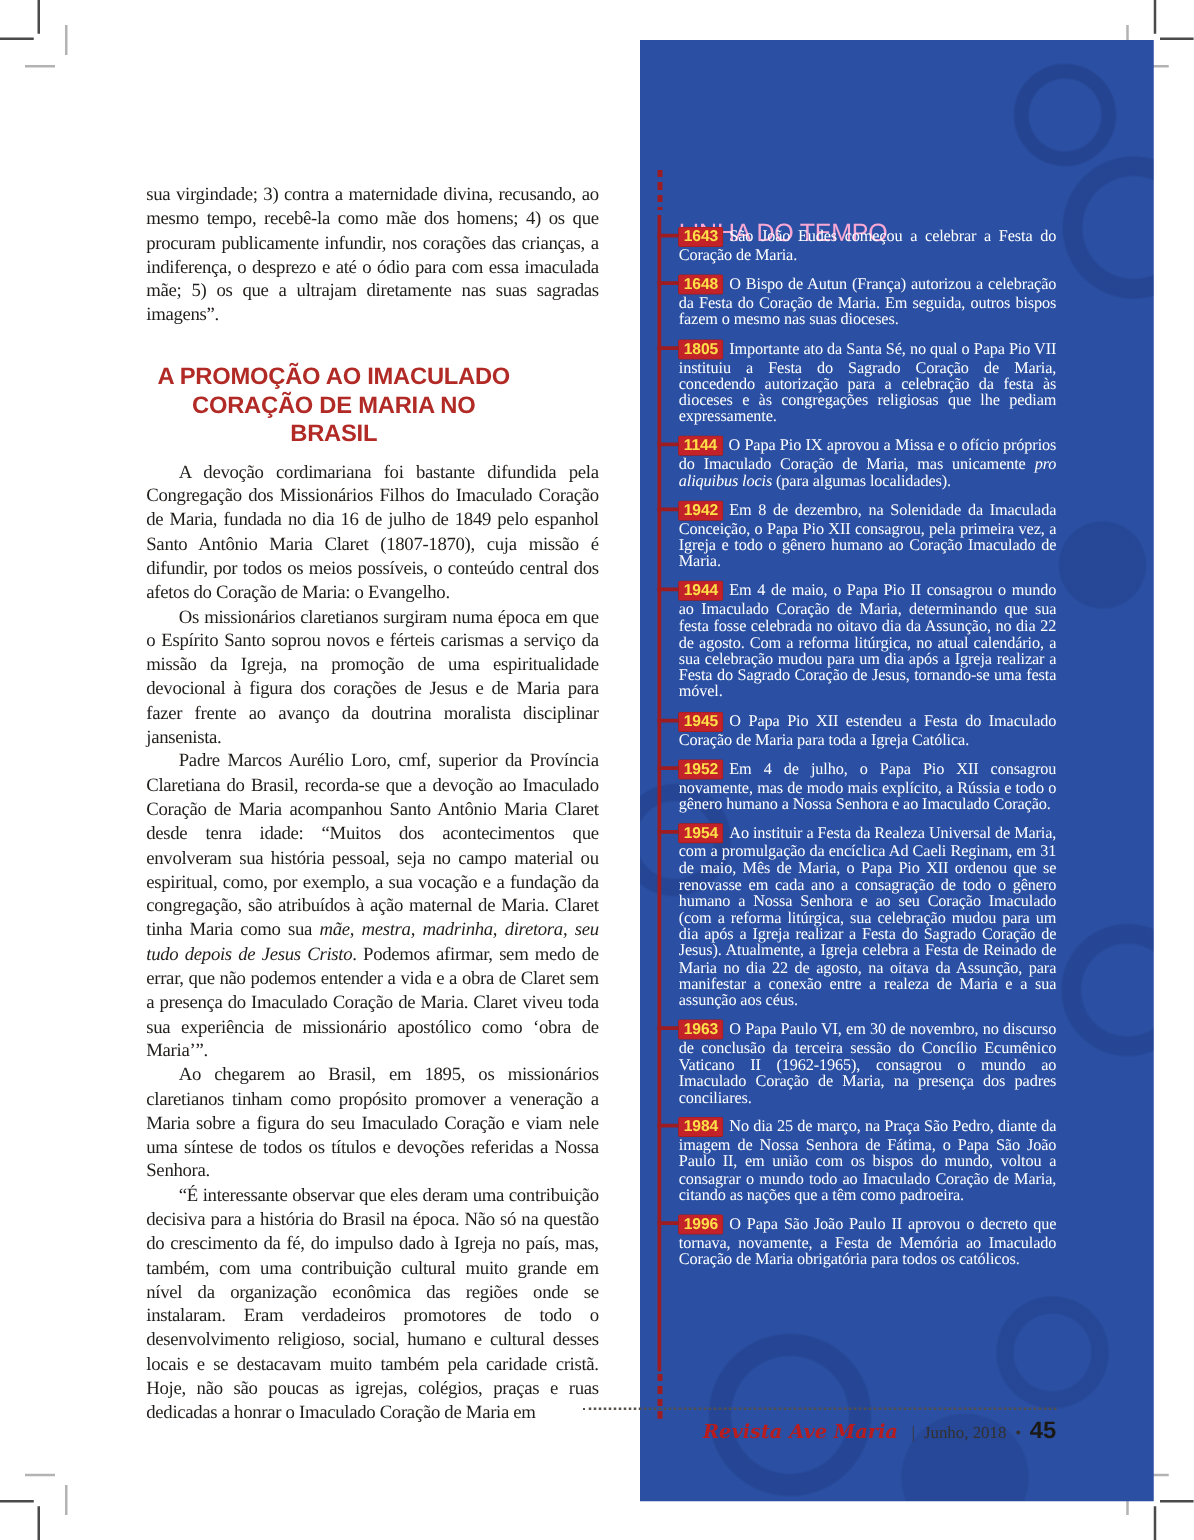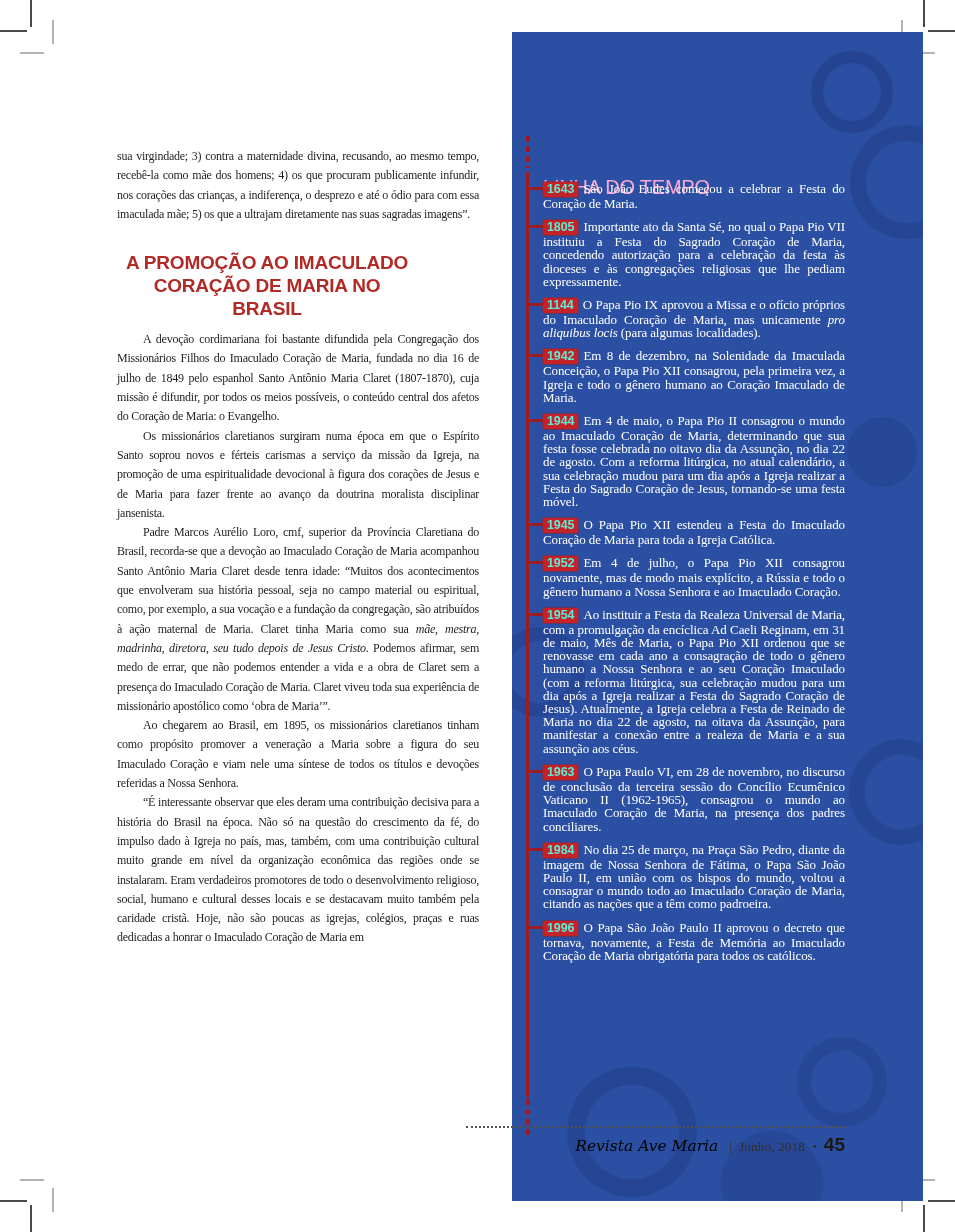--- a/index.html
+++ b/index.html
@@ -11,21 +11,21 @@
   
   .cm{position:absolute;background:#4a4a4a;}
   .cm.light{background:#b3b3b3;}
 
   
   .article{
     position:absolute;left:117px;top:147px;width:362px;
     color:#211e1c;
   }
   .body-p{
-    margin:0;font-size:12px;line-height:19.3px;letter-spacing:-0.25px;
+    margin:0;font-size:15px;line-height:19.3px;letter-spacing:-0.25px;
     text-align:justify;
   }
   .body-p.indent{text-indent:26px;}
   .it{font-style:italic;}
   .section-heading{
     font-family:"Liberation Sans", sans-serif;
     font-weight:bold;font-size:19px;line-height:23px;
     color:#b12a26;max-width:300px;
     margin:27px 0 10px 0;letter-spacing:-0.2px;text-align:center;
   }
@@ -69,39 +69,39 @@
   .entry{
     position:relative;margin-bottom:10px;
     font-size:13px;line-height:13.2px;color:#ffffff;
     text-align:justify;letter-spacing:-0.1px;
   }
   .entry .tick{
     position:absolute;left:-17px;top:5px;width:17px;height:3px;
     background:#9c1c21;
   }
   .year-badge{
-    display:inline-block;background:#c32328;color:#5eead4;
+    display:inline-block;background:#c32328;color:#fde047;
     font-family:"Liberation Sans", sans-serif;font-weight:bold;
     font-size:12.5px;line-height:14px;padding:0 4px 1px 4px;
     margin-right:5px;border-radius:1px;
     box-shadow:0 0 0 0.5px #9c1c21;
   }
 
   
   .footer-rule{
     position:absolute;left:466px;top:1126px;width:379px;height:0;
     border-top:2px dotted #54504c;
   }
   .footer{
     position:absolute;left:512px;top:1134px;width:333px;
     text-align:right;white-space:nowrap;
   }
   .footer .brand{
-    font-family:"DejaVu Serif", serif;font-weight:normal;font-style:italic;
-    font-size:15.5px;color:#000000;margin-left:36px;
+    font-family:"DejaVu Serif", serif;font-weight:bold;font-style:italic;
+    font-size:15.5px;color:#b91c1c;margin-left:36px;
   }
   .footer .sep{font-size:14px;color:#3a3733;margin:0 3px 0 7px;}
   .footer .issue{font-size:13.5px;color:#33302d;font-family:Liberation Serif, serif;}
   .footer .bullet{font-size:13.5px;color:#33302d;margin:0 3px;}
   .footer .pageno{
     font-family:"Liberation Sans", sans-serif;font-weight:bold;
     font-size:19px;color:#1b1916;
   }
 </style>
 </head>
@@ -145,28 +145,29 @@
 </div>
 
 <div class="panel">
   <div class="pattern"></div>
   <div class="trunk-dash top"></div>
   <div class="trunk"></div>
   <div class="trunk-dash bottom"></div>
   <div class="timeline-title">LINHA DO TEMPO</div>
   <div class="entries" id="timeline-entries">
       <div class="entry"><span class="tick"></span><span class="year-badge">1643</span><span>São João Eudes começou a celebrar a Festa do Coração de Maria.</span></div>
+      <div class="entry"><span class="tick"></span><span class="year-badge">1648</span><span>O Bispo de Autun (França) autorizou a celebração da Festa do Coração de Maria. Em seguida, outros bispos fazem o mesmo nas suas dioceses.</span></div>
       <div class="entry"><span class="tick"></span><span class="year-badge">1805</span><span>Importante ato da Santa Sé, no qual o Papa Pio VII instituiu a Festa do Sagrado Coração de Maria, concedendo autorização para a celebração da festa às dioceses e às congregações religiosas que lhe pediam expressamente.</span></div>
       <div class="entry"><span class="tick"></span><span class="year-badge">1144</span><span>O Papa Pio IX aprovou a Missa e o ofício próprios do Imaculado Coração de Maria, mas unicamente </span><span class="it">pro aliquibus locis</span><span> (para algumas localidades).</span></div>
       <div class="entry"><span class="tick"></span><span class="year-badge">1942</span><span>Em 8 de dezembro, na Solenidade da Imaculada Conceição, o Papa Pio XII consagrou, pela primeira vez, a Igreja e todo o gênero humano ao Coração Imaculado de Maria.</span></div>
       <div class="entry"><span class="tick"></span><span class="year-badge">1944</span><span>Em 4 de maio, o Papa Pio II consagrou o mundo ao Imaculado Coração de Maria, determinando que sua festa fosse celebrada no oitavo dia da Assunção, no dia 22 de agosto. Com a reforma litúrgica, no atual calendário, a sua celebração mudou para um dia após a Igreja realizar a Festa do Sagrado Coração de Jesus, tornando-se uma festa móvel.</span></div>
       <div class="entry"><span class="tick"></span><span class="year-badge">1945</span><span>O Papa Pio XII estendeu a Festa do Imaculado Coração de Maria para toda a Igreja Católica.</span></div>
       <div class="entry"><span class="tick"></span><span class="year-badge">1952</span><span>Em 4 de julho, o Papa Pio XII consagrou novamente, mas de modo mais explícito, a Rússia e todo o gênero humano a Nossa Senhora e ao Imaculado Coração.</span></div>
       <div class="entry"><span class="tick"></span><span class="year-badge">1954</span><span>Ao instituir a Festa da Realeza Universal de Maria, com a promulgação da encíclica Ad Caeli Reginam, em 31 de maio, Mês de Maria, o Papa Pio XII ordenou que se renovasse em cada ano a consagração de todo o gênero humano a Nossa Senhora e ao seu Coração Imaculado (com a reforma litúrgica, sua celebração mudou para um dia após a Igreja realizar a Festa do Sagrado Coração de Jesus). Atualmente, a Igreja celebra a Festa de Reinado de Maria no dia 22 de agosto, na oitava da Assunção, para manifestar a conexão entre a realeza de Maria e a sua assunção aos céus.</span></div>
-      <div class="entry"><span class="tick"></span><span class="year-badge">1963</span><span>O Papa Paulo VI, em 28 de novembro, no discurso de conclusão da terceira sessão do Concílio Ecumênico Vaticano II (1962-1965), consagrou o mundo ao Imaculado Coração de Maria, na presença dos padres conciliares.</span></div>
+      <div class="entry"><span class="tick"></span><span class="year-badge">1963</span><span>O Papa Paulo VI, em 30 de novembro, no discurso de conclusão da terceira sessão do Concílio Ecumênico Vaticano II (1962-1965), consagrou o mundo ao Imaculado Coração de Maria, na presença dos padres conciliares.</span></div>
       <div class="entry"><span class="tick"></span><span class="year-badge">1984</span><span>No dia 25 de março, na Praça São Pedro, diante da imagem de Nossa Senhora de Fátima, o Papa São João Paulo II, em união com os bispos do mundo, voltou a consagrar o mundo todo ao Imaculado Coração de Maria, citando as nações que a têm como padroeira.</span></div>
       <div class="entry"><span class="tick"></span><span class="year-badge">1996</span><span>O Papa São João Paulo II aprovou o decreto que tornava, novamente, a Festa de Memória ao Imaculado Coração de Maria obrigatória para todos os católicos.</span></div>
     </div>
 </div>
 
 <div class="footer-rule"></div>
 <div class="footer">
   <span class="brand">Revista Ave Maria</span>
   <span class="sep">|</span>
   <span class="issue">Junho, 2018</span>

